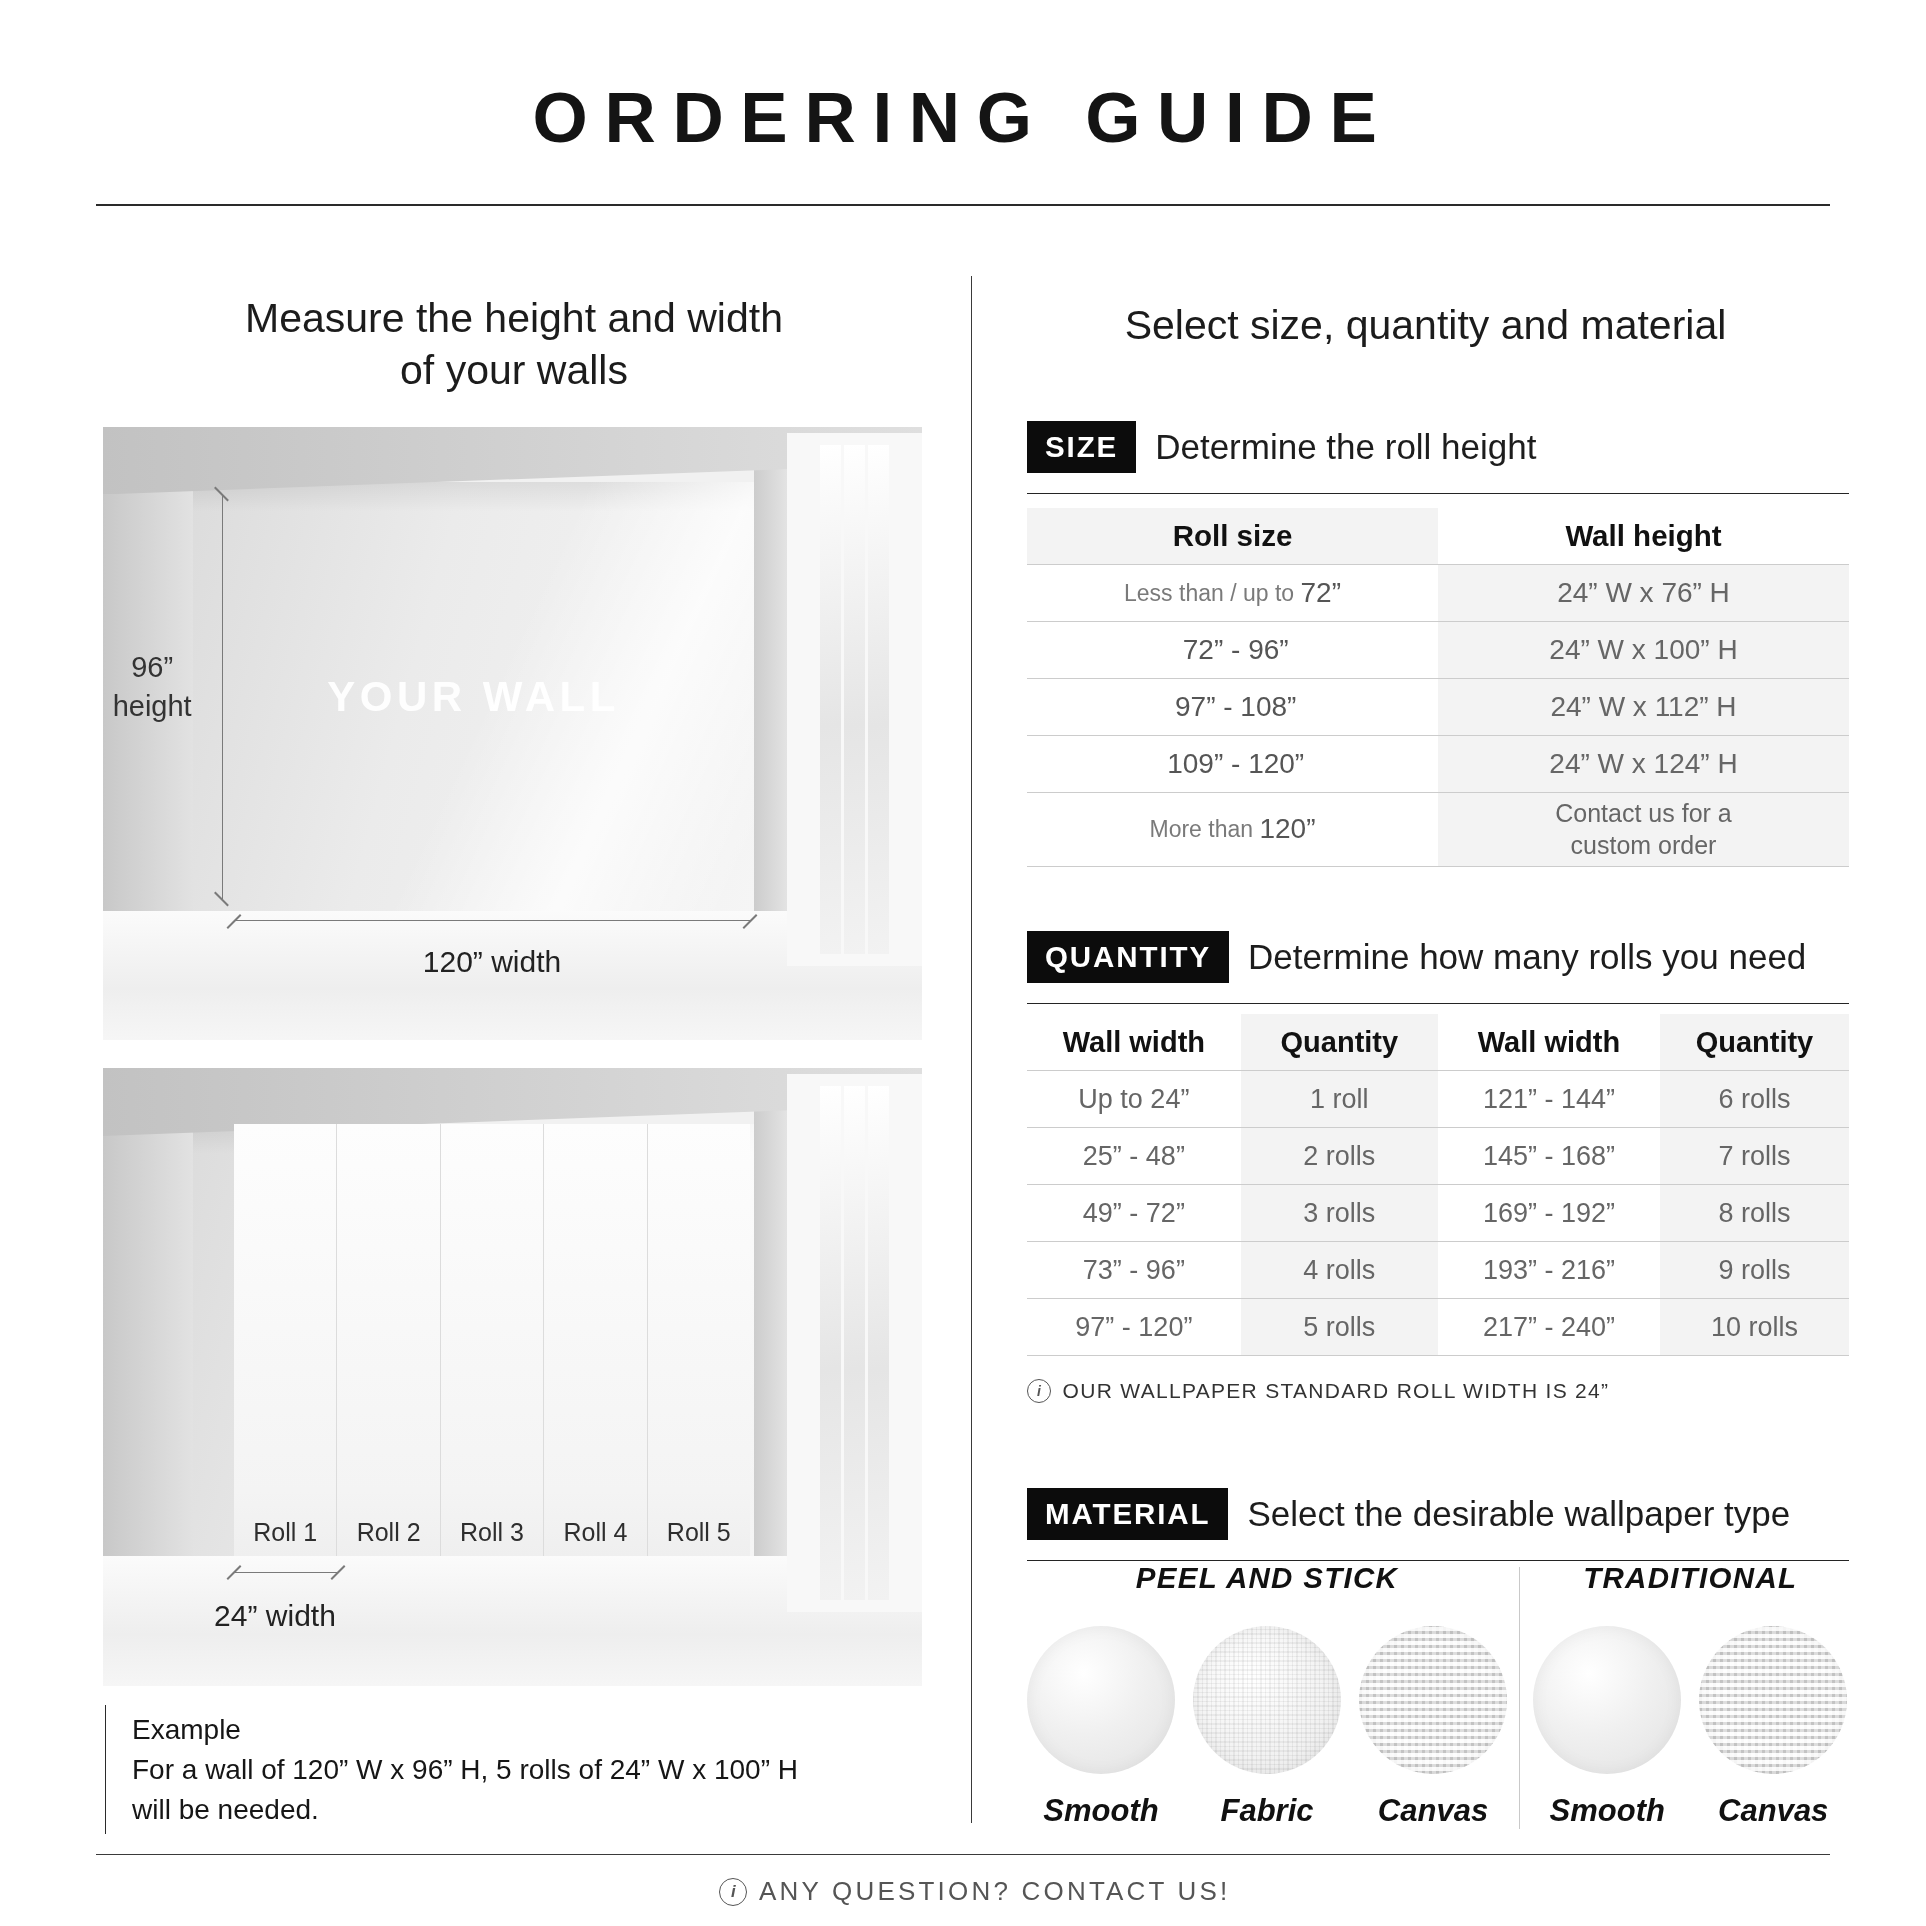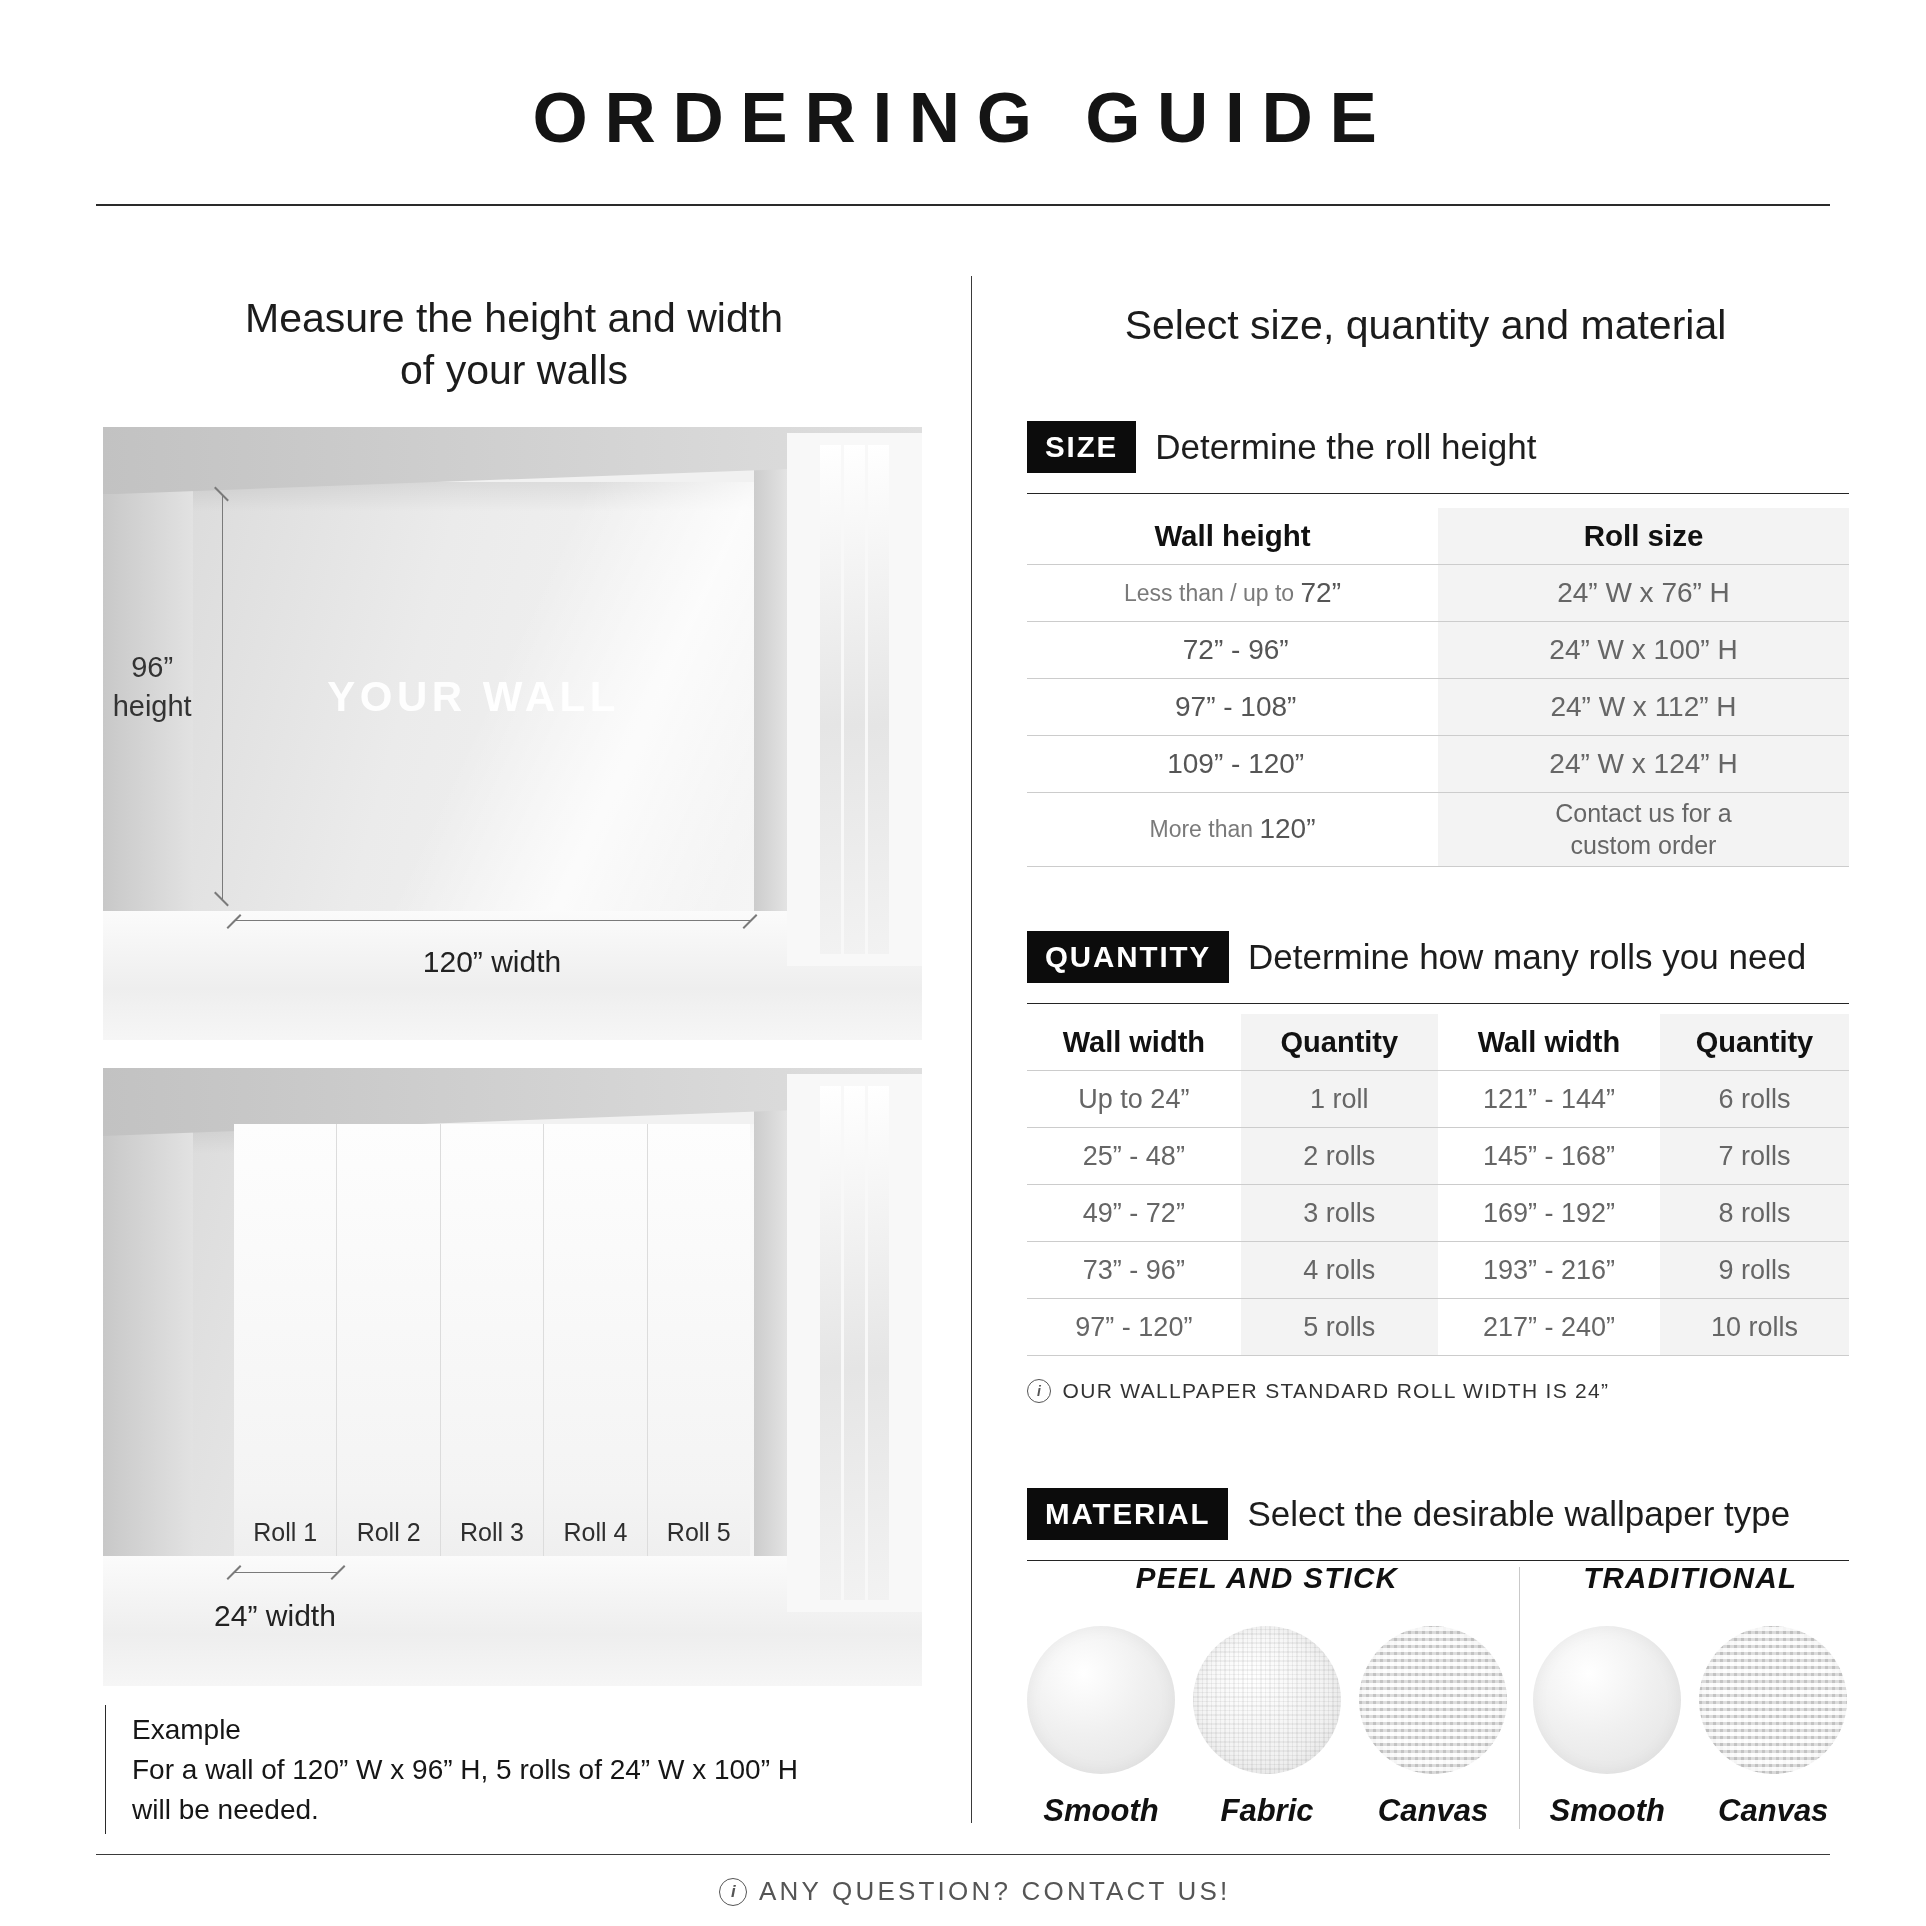--- a/index.html
+++ b/index.html
@@ -210,22 +210,22 @@
   </div>
 
   <div class="right-heading">Select size, quantity and material</div>
 
   <div class="sec-head size-head">
     <span class="badge">SIZE</span>
     <span class="sec-sub">Determine the roll height</span>
   </div>
   <div class="size-table">
     <div class="st-row">
+      <div class="st-cell t-head shaded">Roll size</div>
       <div class="st-cell t-head">Wall height</div>
-      <div class="st-cell t-head shaded">Roll size</div>
     </div>
     <div class="st-row">
       <div class="st-cell">
           <span class="pre">Less than / up to</span>
           <span class="val">72”</span>
         </div>
       <div class="st-cell shaded roll-cell">24” W x 76” H</div>
     </div>
     <div class="st-row">
       <div class="st-cell">

